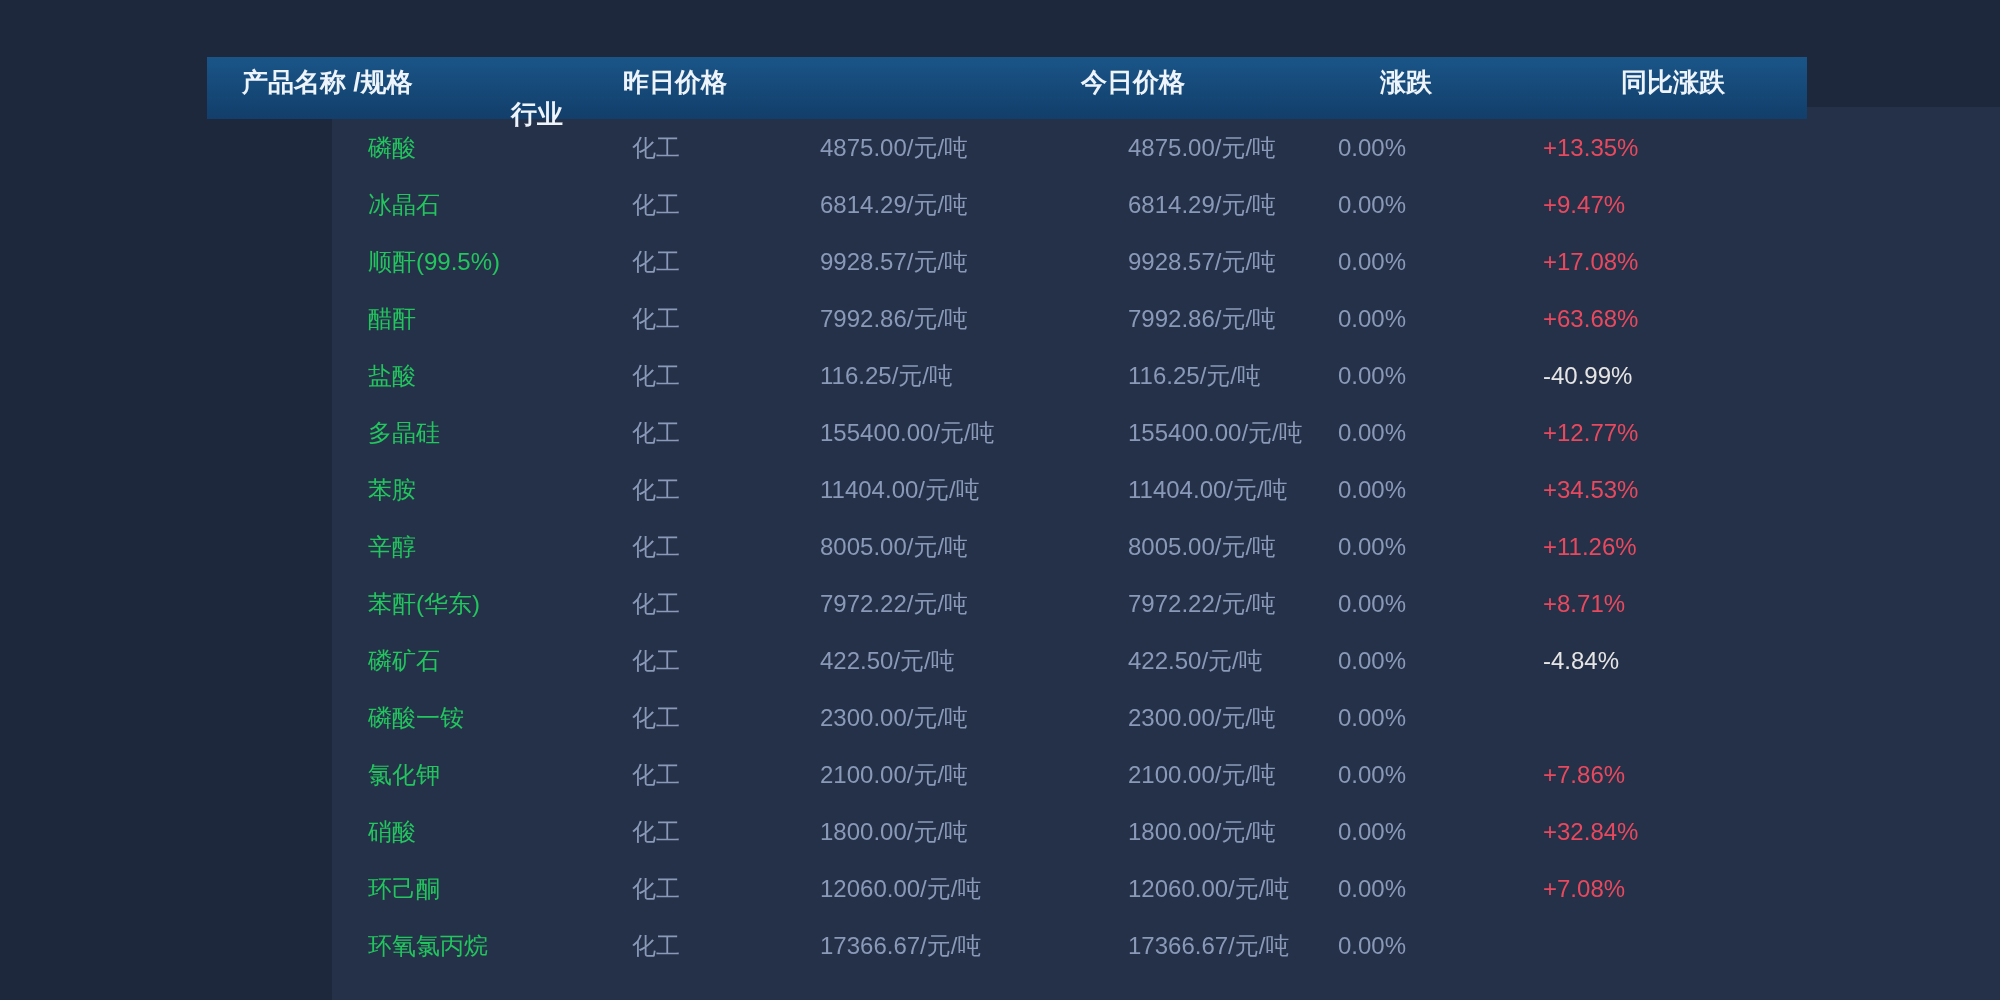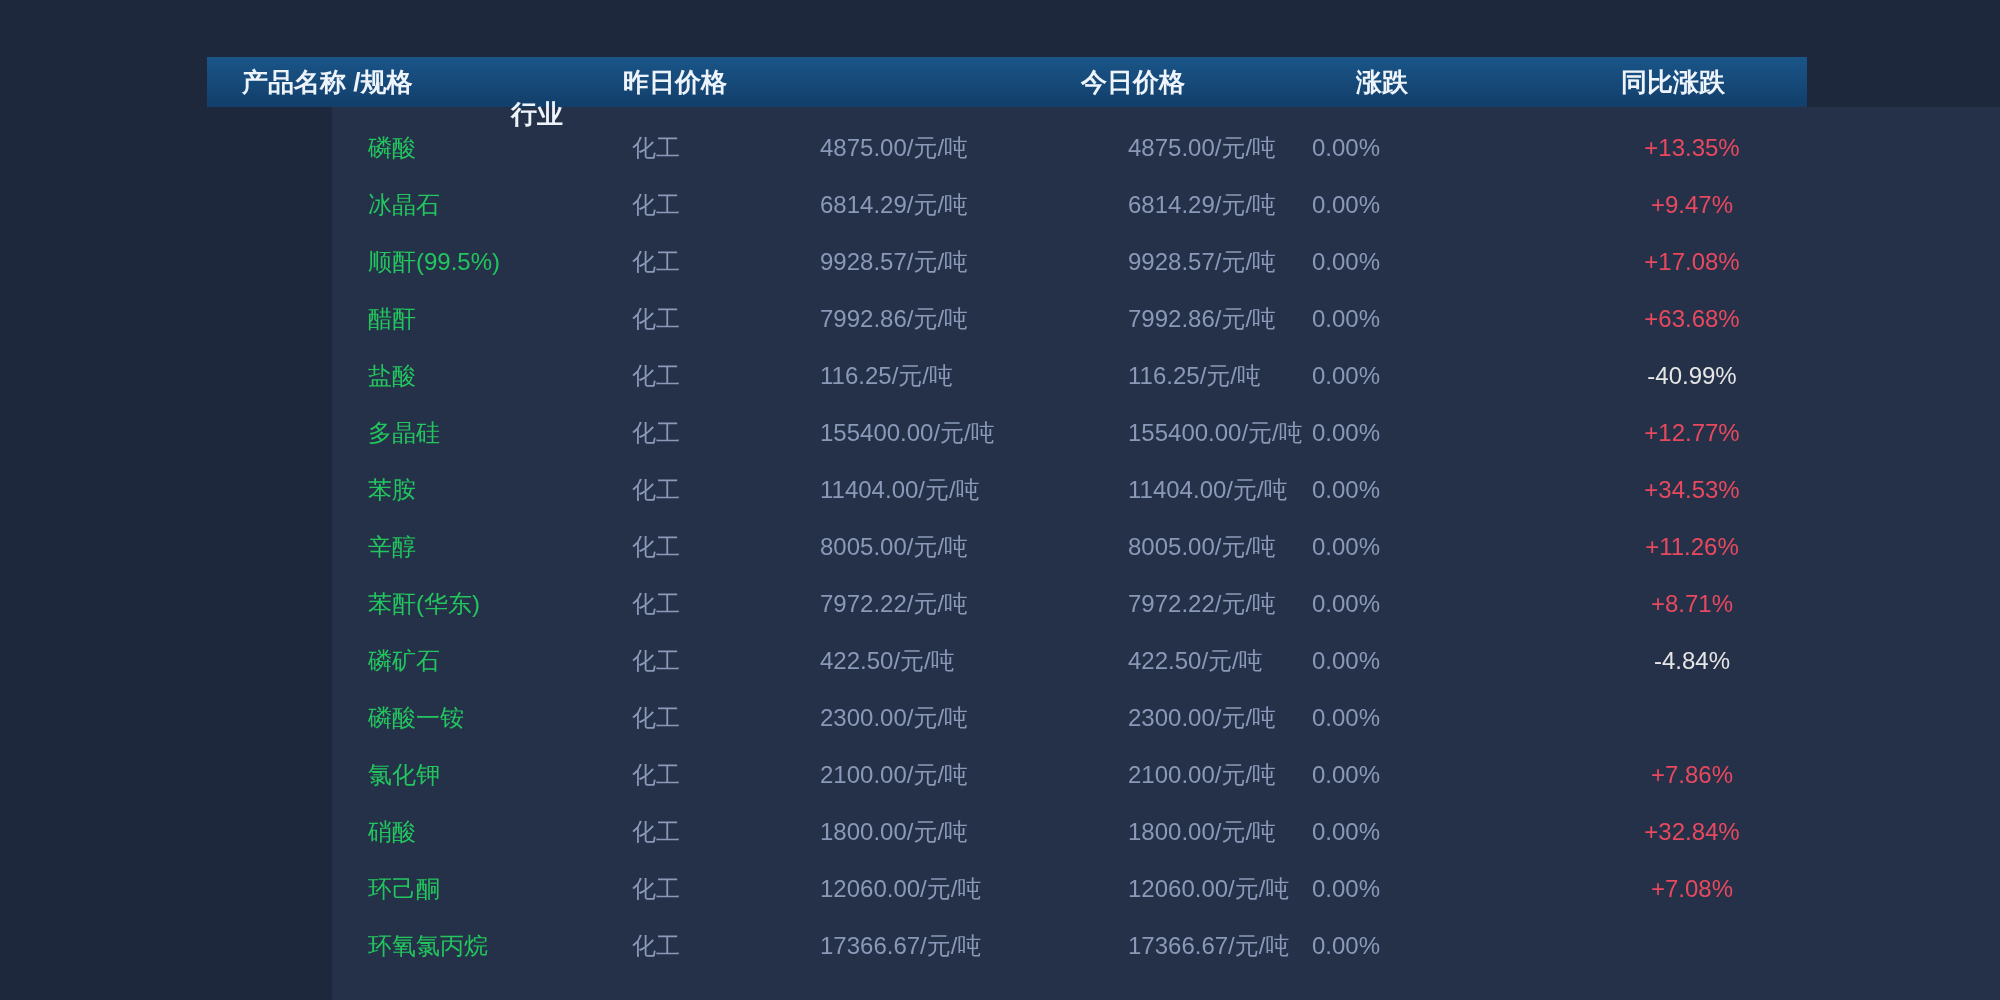--- a/index.html
+++ b/index.html
@@ -8,46 +8,46 @@
     position:relative;
     background:#1e283c;
     font-family:"Liberation Sans", sans-serif;
     overflow:hidden;
   }
   .body-panel {
     position:absolute; left:332px; top:107px; right:0; bottom:0;
     background:#253148;
   }
   .header-band {
-    position:absolute; left:207px; top:57px; width:1600px; height:50px;
+    position:absolute; left:207px; top:57px; width:1600px; height:62px;
     background:linear-gradient(180deg,#1a5588 0%, #123e6a 100%);
   }
   .header-band .hcell {
     position:absolute; top:0; height:50px; line-height:50px;
     color:#eef4fb; font-size:26px; font-weight:bold; white-space:nowrap;
   }
   .h-product   { left:35px; }
   .h-industry  { left:280px;  width:100px; text-align:center;margin-top:32px; }
   .h-yesterday { left:393px;  width:150px; text-align:center; }
   .h-today     { left:851px;  width:150px; text-align:center; }
-  .h-change    { left:1149px; width:100px; text-align:left; }
+  .h-change    { left:1149px; width:100px; text-align:center; }
   .h-yoy       { left:1391px; width:150px; text-align:center; }
 
   .rows { position:absolute; left:0; top:119px; width:2000px; }
   .row  { position:relative; height:57px; }
   .cell {
     position:absolute; top:0; height:57px; line-height:57px;
     font-size:24px; color:#8a99b8; white-space:nowrap;
   }
   .c-product   { left:368px;  color:#22c55e; }
   .c-industry  { left:632px;  width:120px; }
   .c-yesterday { left:820px; }
   .c-today     { left:1128px; }
-  .c-change    { left:1286px; width:120px; text-align:center; }
-  .c-yoy       { left:1592px; width:200px; text-align:center; }
+  .c-change    { left:1286px; width:120px; text-align:right; }
+  .c-yoy       { left:1543px; width:200px; }
   .up   { color:#e8495f; }
   .down { color:#e5e5e5; }
 </style>
 </head>
 <body>
 
 <div class="body-panel"></div>
 
 <div class="header-band">
   <span class="hcell h-product">产品名称 /规格</span>

